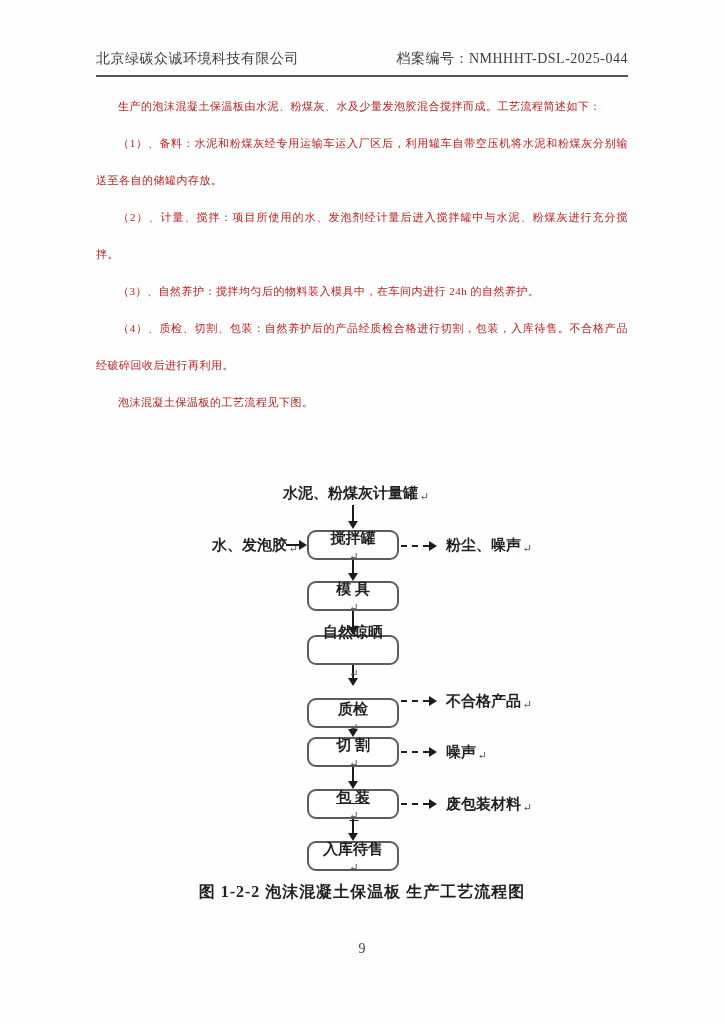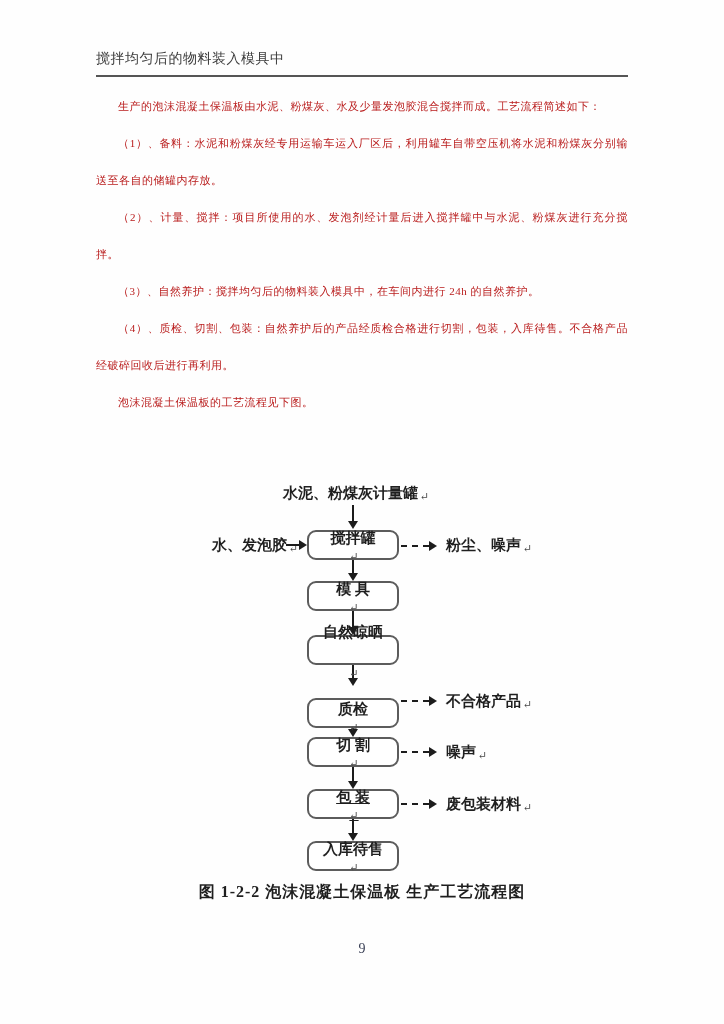--- a/index.html
+++ b/index.html
@@ -104,21 +104,22 @@
     position: absolute; left: 0; top: 941px; width: 724px;
     text-align: center; font-size: 14px; color: #3a4056;
   }
 </style>
 </head>
 <body>
 
 <div class="page">
 
   <div class="header">
-    <span>搅拌均匀后的物料装入模具中</span>
+    <span>北京绿碳众诚环境科技有限公司</span>
+    <span class="archive"><span>档案编号：</span><span>NMHHHT-DSL-2025-044</span></span>
   </div>
 
   <div class="bodytext">
     <p>生产的泡沫混凝土保温板由水泥、粉煤灰、水及少量发泡胶混合搅拌而成。工艺流程简述如下：</p>
     <p>（1）、备料：水泥和粉煤灰经专用运输车运入厂区后，利用罐车自带空压机将水泥和粉煤灰分别输送至各自的储罐内存放。</p>
     <p>（2）、计量、搅拌：项目所使用的水、发泡剂经计量后进入搅拌罐中与水泥、粉煤灰进行充分搅拌。</p>
     <p>（3）、自然养护：搅拌均匀后的物料装入模具中，在车间内进行 24h 的自然养护。</p>
     <p>（4）、质检、切割、包装：自然养护后的产品经质检合格进行切割，包装，入库待售。不合格产品经破碎回收后进行再利用。</p>
     <p>泡沫混凝土保温板的工艺流程见下图。</p>
   </div>

